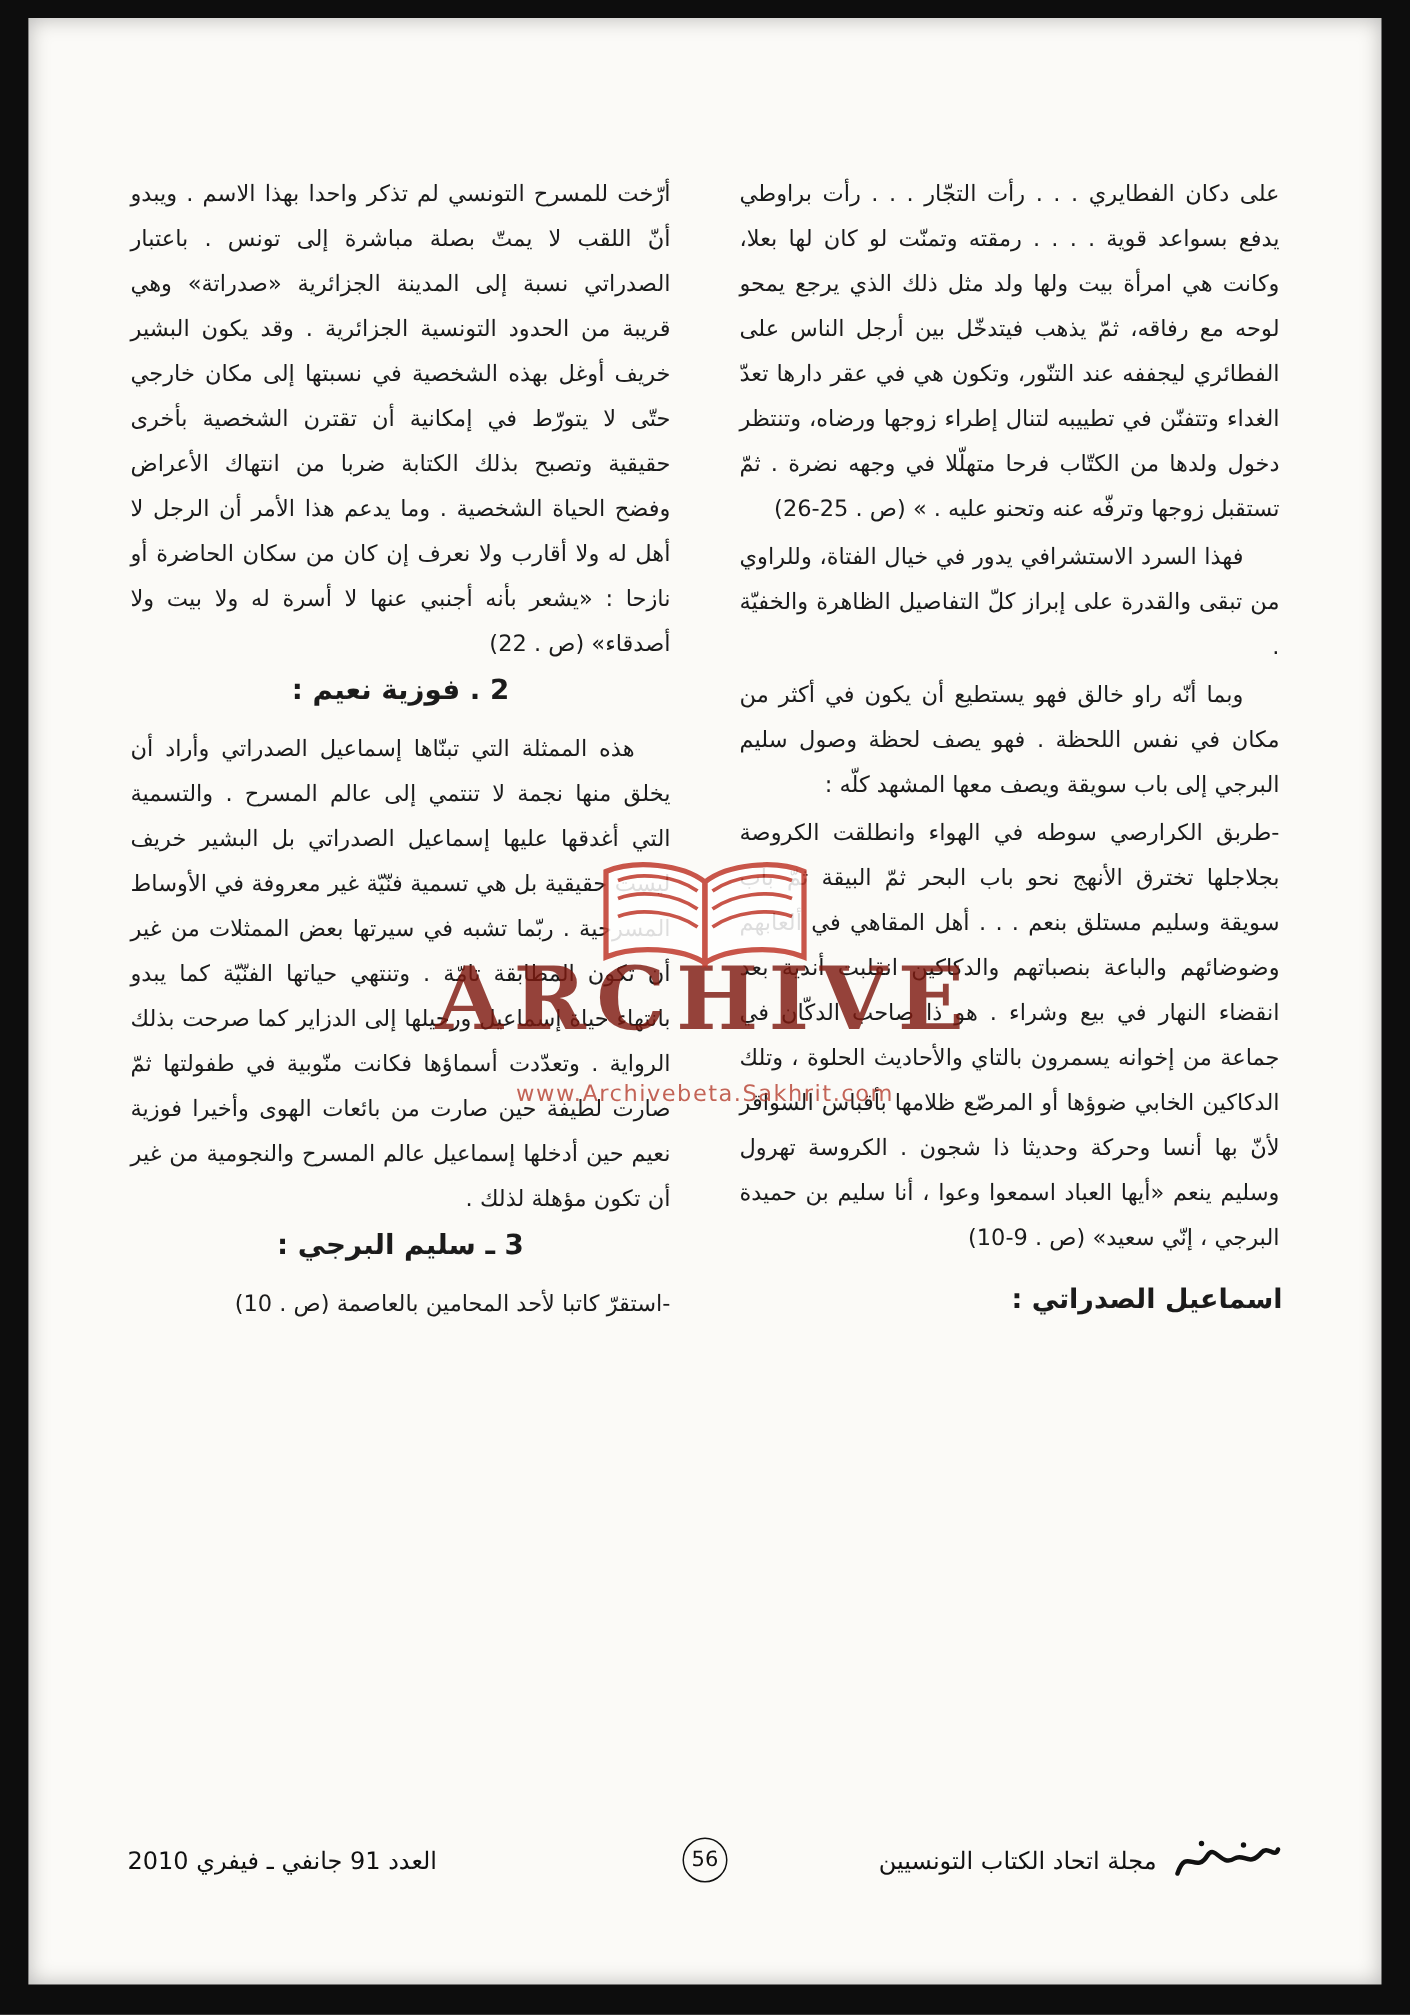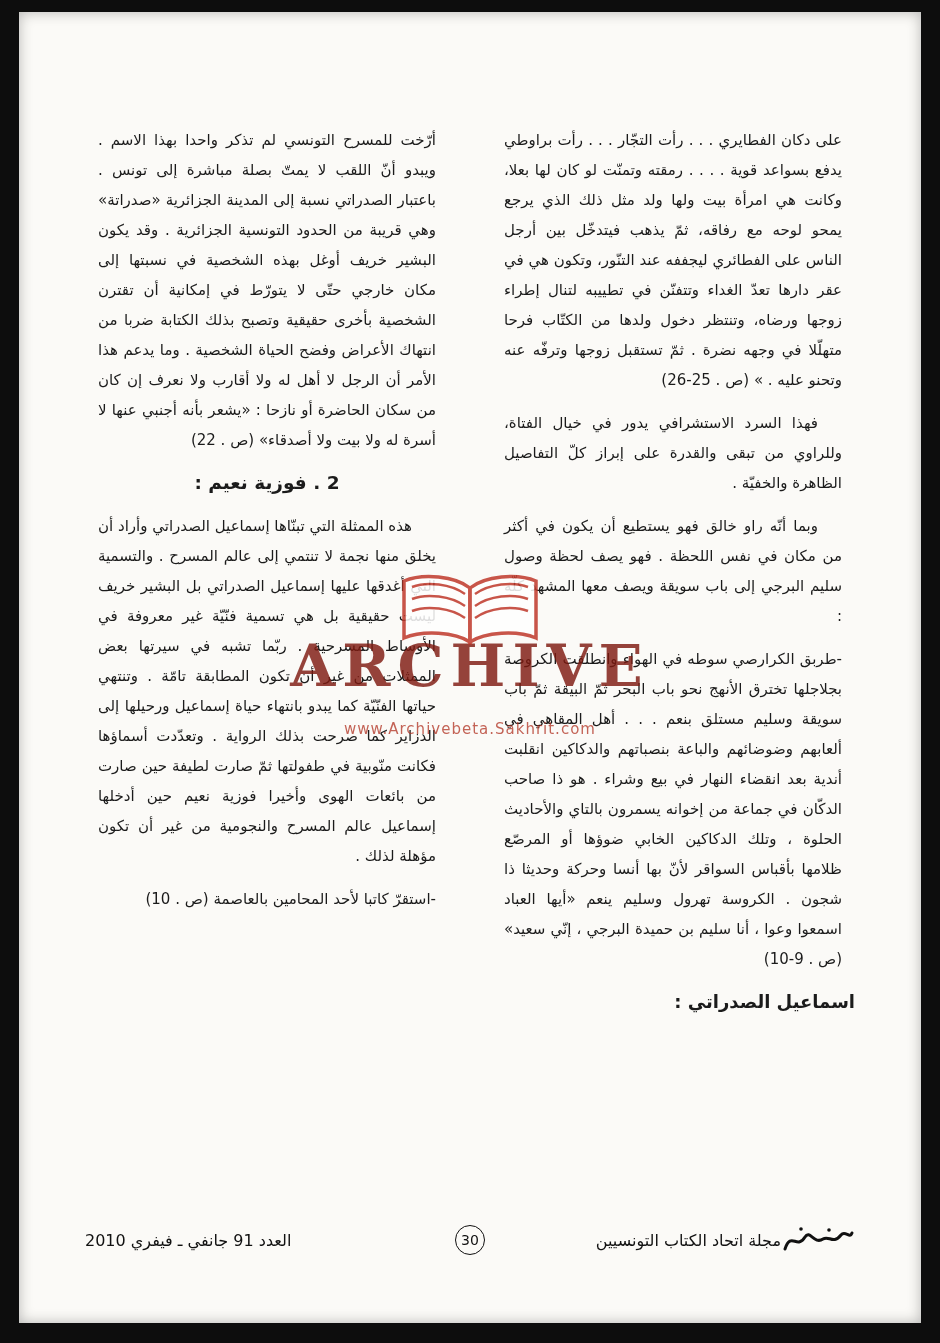--- a/index.html
+++ b/index.html
@@ -38,21 +38,21 @@
     gap: 42px;
     overflow: hidden;
   }
   .col {
     flex: 1 1 0;
     color: #1b1b1b;
     font-size: 15px;
     line-height: 30px;
   }
   p.body {
-    margin: 13px;
+    margin: 2px;
     text-align: justify;
   }
   p.indent { text-indent: 1.6em; }
   .heading-center {
     margin: 2px 0 8px;
     font-weight: bold;
     font-size: 18.5px;
     text-align: center;
   }
   .heading-right {
@@ -98,20 +98,21 @@
     left: 66px;
     display: grid;
     grid-template-columns: 1fr auto 1fr;
     align-items: center;
     color: #111;
     font-size: 16px;
   }
   .footer-right {
     display: flex;
     align-items: center;
+    gap: 10px;
     justify-self: start;
     text-align: right;
   }
   .footer-center { justify-self: center; }
   .footer-left { justify-self: end; }
   .page-circle {
     display: inline-flex;
     align-items: center;
     justify-content: center;
     width: 28px;
@@ -135,20 +136,21 @@
         <p class="body indent">فهذا السرد الاستشرافي يدور في خيال الفتاة، وللراوي من تبقى والقدرة على إبراز كلّ التفاصيل الظاهرة والخفيّة .</p>
         <p class="body indent">وبما أنّه راو خالق فهو يستطيع أن يكون في أكثر من مكان في نفس اللحظة . فهو يصف لحظة وصول سليم البرجي إلى باب سويقة ويصف معها المشهد كلّه :</p>
         <p class="body">-طربق الكرارصي سوطه في الهواء وانطلقت الكروصة بجلاجلها تخترق الأنهج نحو باب البحر ثمّ البيقة ثمّ باب سويقة وسليم مستلق بنعم . . . أهل المقاهي في ألعابهم وضوضائهم والباعة بنصباتهم والدكاكين انقلبت أندية بعد انقضاء النهار في بيع وشراء . هو ذا صاحب الدكّان في جماعة من إخوانه يسمرون بالتاي والأحاديث الحلوة ، وتلك الدكاكين الخابي ضوؤها أو المرصّع ظلامها بأقباس السواقر لأنّ بها أنسا وحركة وحديثا ذا شجون . الكروسة تهرول وسليم ينعم «أيها العباد اسمعوا وعوا ، أنا سليم بن حميدة البرجي ، إنّي سعيد» (ص . 9-10)</p>
         <h3 class="heading-right">اسماعيل الصدراتي :</h3>
       </div>
 
       <div class="col">
         <p class="body">أرّخت للمسرح التونسي لم تذكر واحدا بهذا الاسم . ويبدو أنّ اللقب لا يمتّ بصلة مباشرة إلى تونس . باعتبار الصدراتي نسبة إلى المدينة الجزائرية «صدراتة» وهي قريبة من الحدود التونسية الجزائرية . وقد يكون البشير خريف أوغل بهذه الشخصية في نسبتها إلى مكان خارجي حتّى لا يتورّط في إمكانية أن تقترن الشخصية بأخرى حقيقية وتصبح بذلك الكتابة ضربا من انتهاك الأعراض وفضح الحياة الشخصية . وما يدعم هذا الأمر أن الرجل لا أهل له ولا أقارب ولا نعرف إن كان من سكان الحاضرة أو نازحا : «يشعر بأنه أجنبي عنها لا أسرة له ولا بيت ولا أصدقاء» (ص . 22)</p>
         <h3 class="heading-center">2 . فوزية نعيم :</h3>
         <p class="body indent">هذه الممثلة التي تبنّاها إسماعيل الصدراتي وأراد أن يخلق منها نجمة لا تنتمي إلى عالم المسرح . والتسمية التي أغدقها عليها إسماعيل الصدراتي بل البشير خريف ليست حقيقية بل هي تسمية فنّيّة غير معروفة في الأوساط المسرحية . ربّما تشبه في سيرتها بعض الممثلات من غير أن تكون المطابقة تامّة . وتنتهي حياتها الفنّيّة كما يبدو بانتهاء حياة إسماعيل ورحيلها إلى الدزاير كما صرحت بذلك الرواية . وتعدّدت أسماؤها فكانت منّوبية في طفولتها ثمّ صارت لطيفة حين صارت من بائعات الهوى وأخيرا فوزية نعيم حين أدخلها إسماعيل عالم المسرح والنجومية من غير أن تكون مؤهلة لذلك .</p>
+        <h3 class="heading-center">3 ـ سليم البرجي :</h3>
         <p class="body">-استقرّ كاتبا لأحد المحامين بالعاصمة (ص . 10)</p>
       </div>
 
     </div>
 
     <div class="watermark">
       <svg class="wm-book" width="150" height="86" viewBox="0 0 150 86">
         <path d="M75 16 C60 4 28 1 9 9 L9 66 C28 58 60 60 75 70 Z" fill="#ffffff" stroke="#c0392b" stroke-width="3.5"></path>
         <path d="M75 16 C90 4 122 1 141 9 L141 66 C122 58 90 60 75 70 Z" fill="#ffffff" stroke="#c0392b" stroke-width="3.5"></path>
         <path d="M70 22 C56 12 32 9 17 15 M70 34 C56 24 32 21 17 27 M70 46 C56 36 32 33 17 39" fill="none" stroke="#c0392b" stroke-width="2.5"></path>
@@ -162,19 +164,19 @@
     <div class="footer">
       <div class="footer-right">
         <svg width="74" height="34" viewBox="0 0 74 34">
           <path d="M4 26 C10 8 16 27 24 14 C29 6 33 22 42 16 C48 12 52 22 60 12 C64 7 69 16 71 10" fill="none" stroke="#111" stroke-width="3" stroke-linecap="round"></path>
           <circle cx="20" cy="6" r="1.8" fill="#111"></circle>
           <circle cx="48" cy="7" r="1.8" fill="#111"></circle>
         </svg>
         <span>مجلة اتحاد الكتاب التونسيين</span>
       </div>
       <div class="footer-center">
-        <span class="page-circle">30</span>
+        <span class="page-circle">56</span>
       </div>
       <div class="footer-left">العدد 91 جانفي ـ فيفري 2010</div>
     </div>
 
   </div>
 </div>
 
 </body></html>

